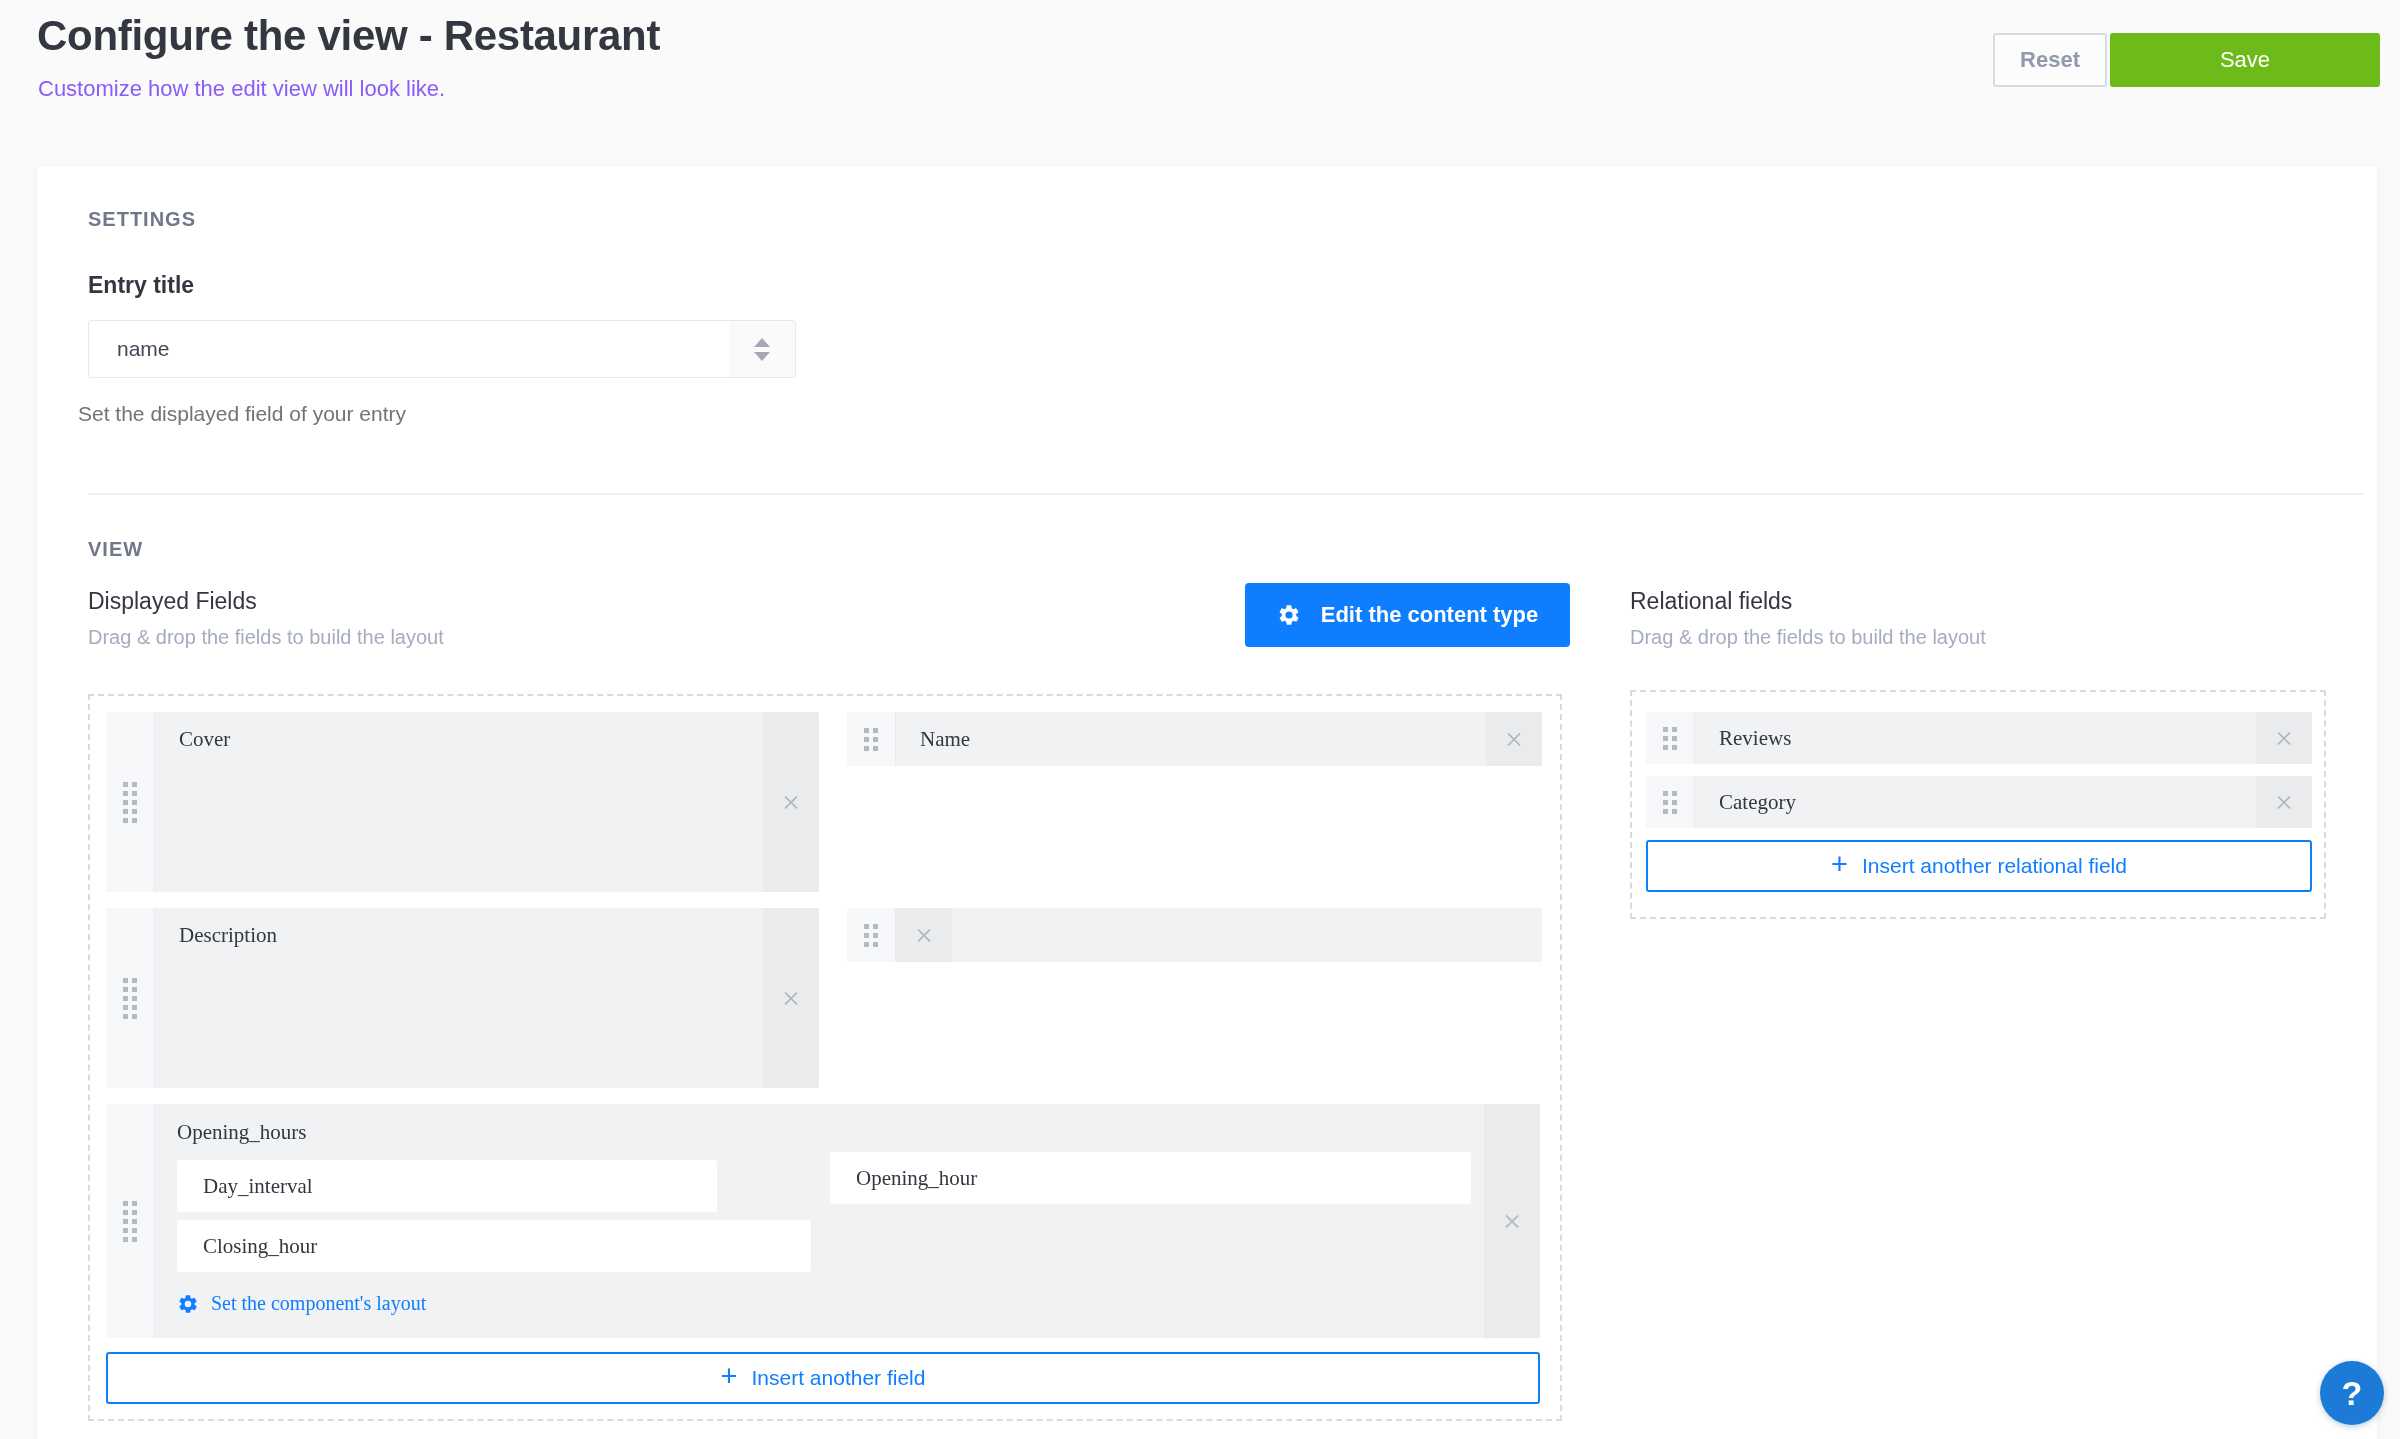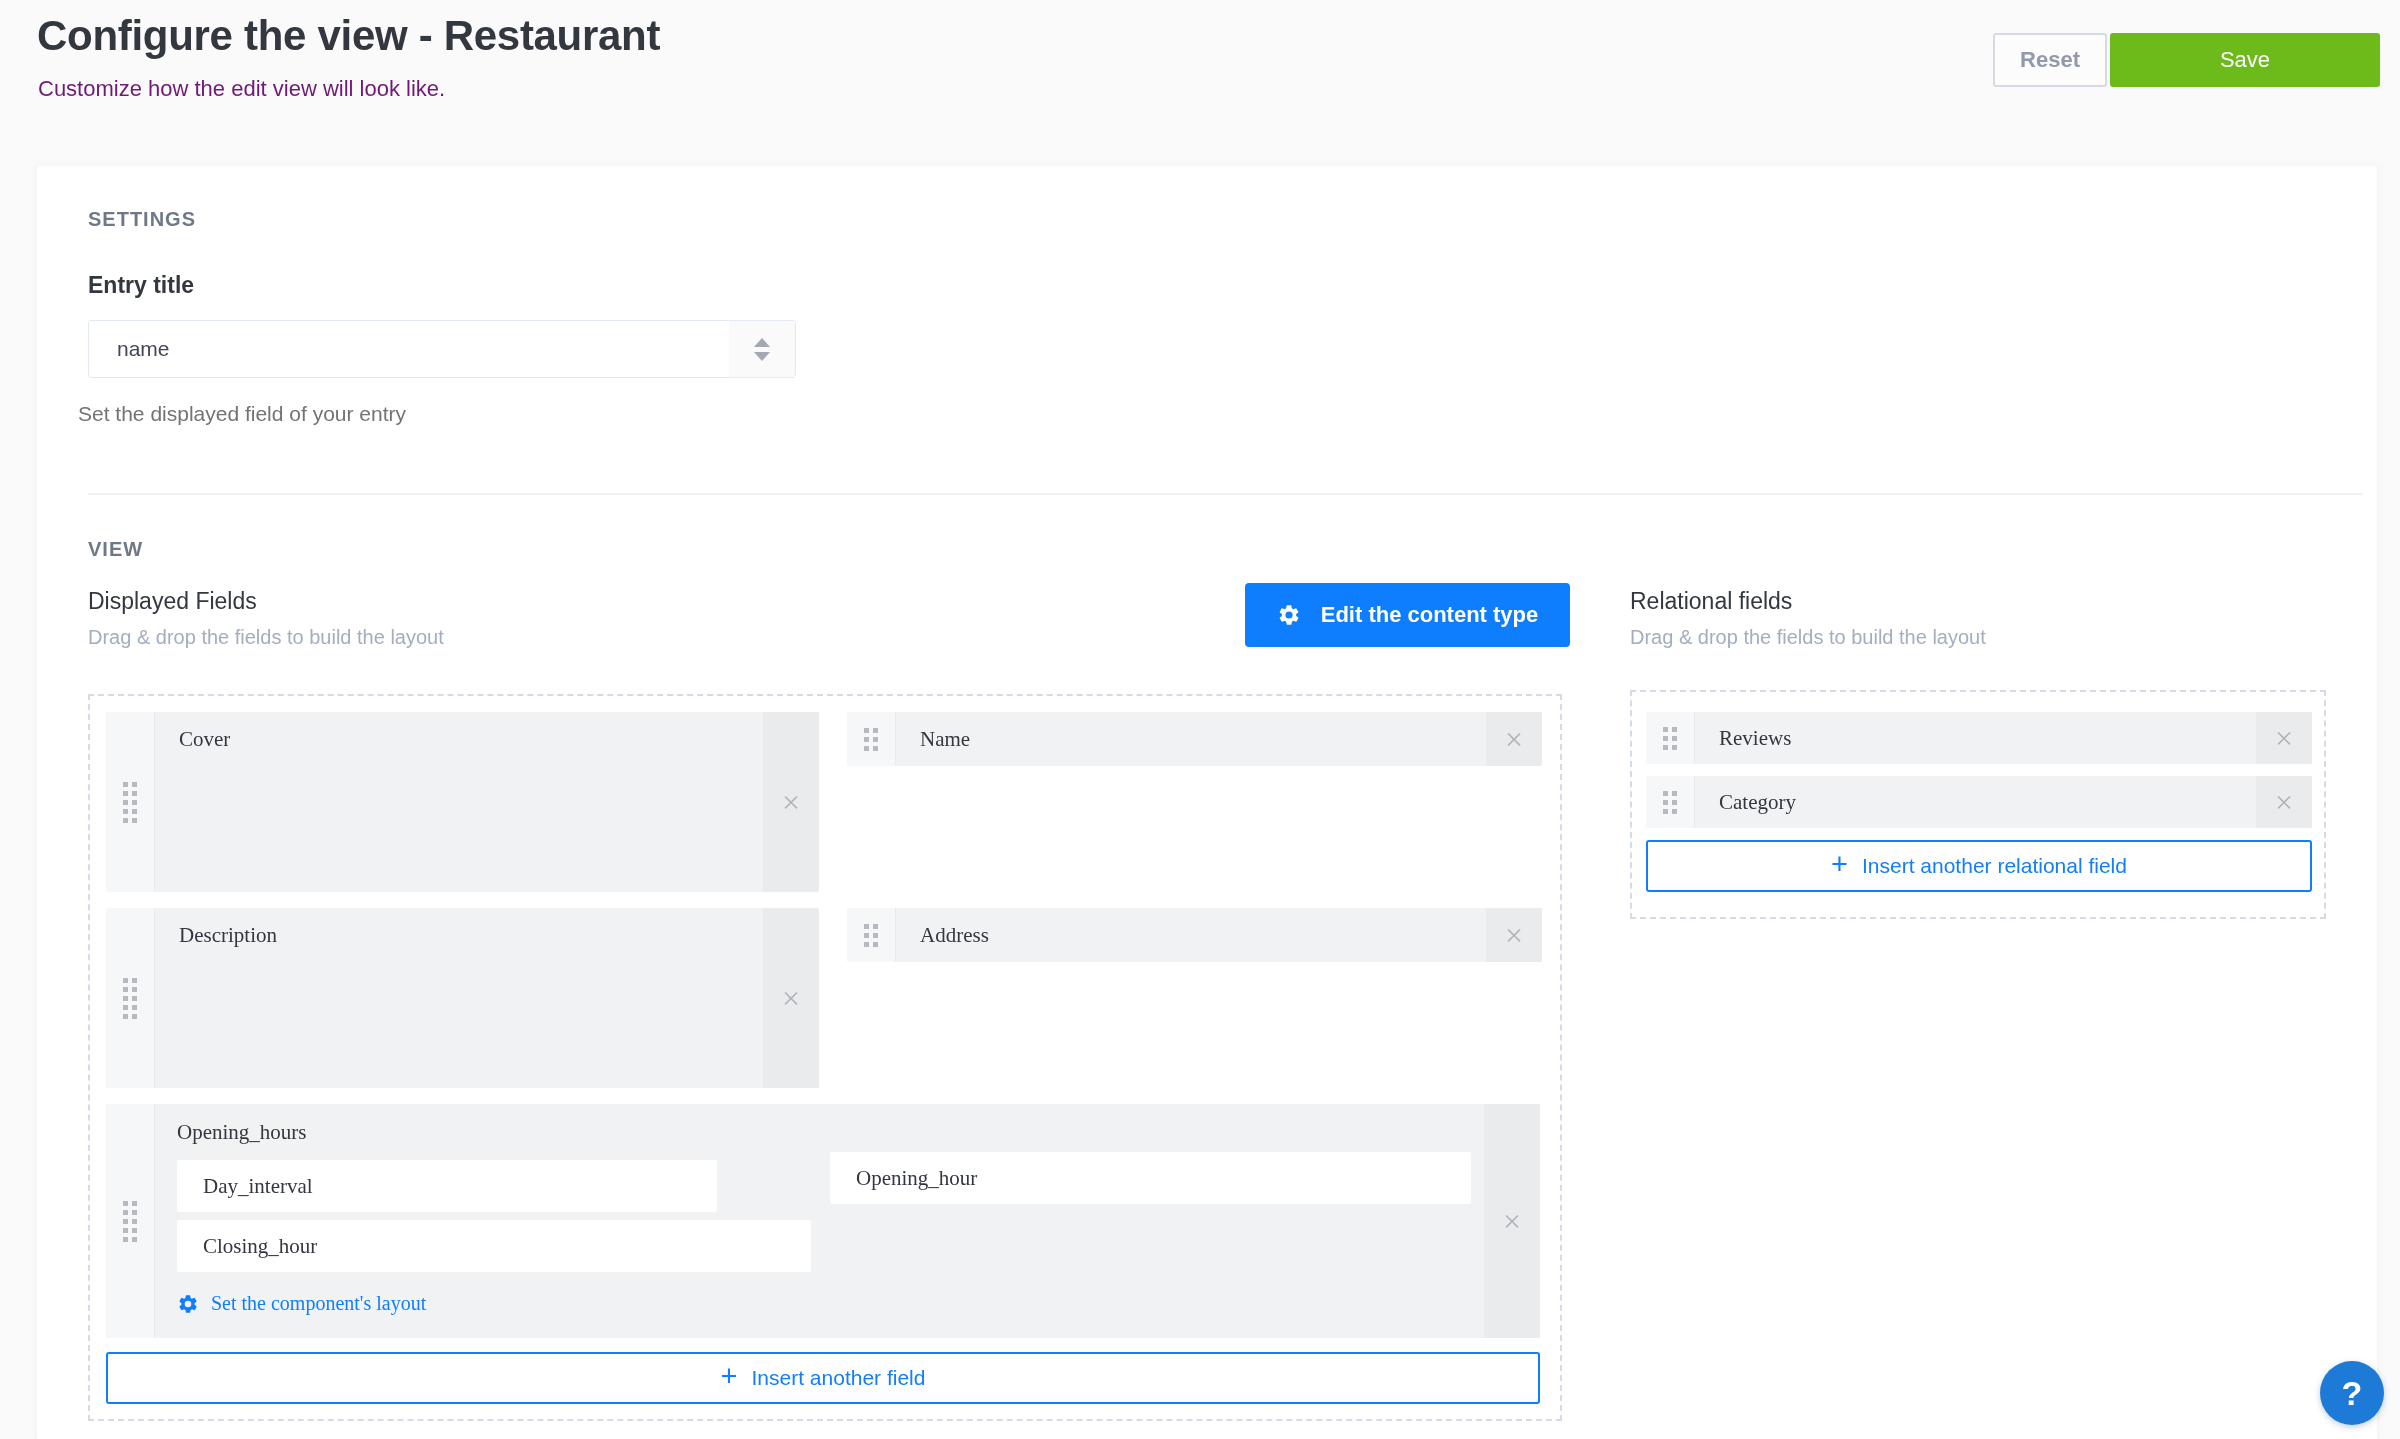--- a/index.html
+++ b/index.html
@@ -7,21 +7,21 @@
     width:2400px;height:1439px;
     background:#f7f8fa;
     font-family:"Liberation Sans", sans-serif;
     position:relative;overflow:hidden;
     -webkit-font-smoothing:antialiased;
   }
   .page{position:absolute;inset:0;background:#fafafb;}
 
   
   .page-title{position:absolute;left:37px;top:12px;font-size:42px;font-weight:700;color:#333740;letter-spacing:-0.3px;}
-  .page-subtitle{position:absolute;left:38px;top:76px;font-size:22px;color:#701a75;}
+  .page-subtitle{position:absolute;left:38px;top:76px;font-size:22px;color:#8b5cf6;}
   .btn-reset{
     position:absolute;left:1993px;top:33px;width:114px;height:54px;box-sizing:border-box;
     background:#fcfcfd;border:2px solid #d6dbe3;border-radius:3px;
     color:#9199ab;font-size:22px;font-weight:700;
     display:flex;align-items:center;justify-content:center;cursor:pointer;
   }
   .btn-save{
     position:absolute;left:2110px;top:33px;width:270px;height:54px;
     background:#6dbb1a;border:none;border-radius:3px;
     color:#ffffff;font-size:22px;font-weight:400;
@@ -194,21 +194,20 @@
             <div class="grip t5"></div>
           </div>
         <div class="flabel">Description</div>
         <div class="x-strip">×</div>
       </div>
 
       <div class="fbox f-addr">
         <div class="grip-strip">
             <div class="grip"></div>
           </div>
-        <div class="flabel">Address</div>
         <div class="x-strip">×</div>
       </div>
 
       <div class="fbox component">
         <div class="grip-strip">
             <div class="grip t5"></div>
           </div>
         <div class="comp-content">
           <div class="comp-label">Opening_hours</div>
           <div class="subbox sb-day">Day_interval</div>

